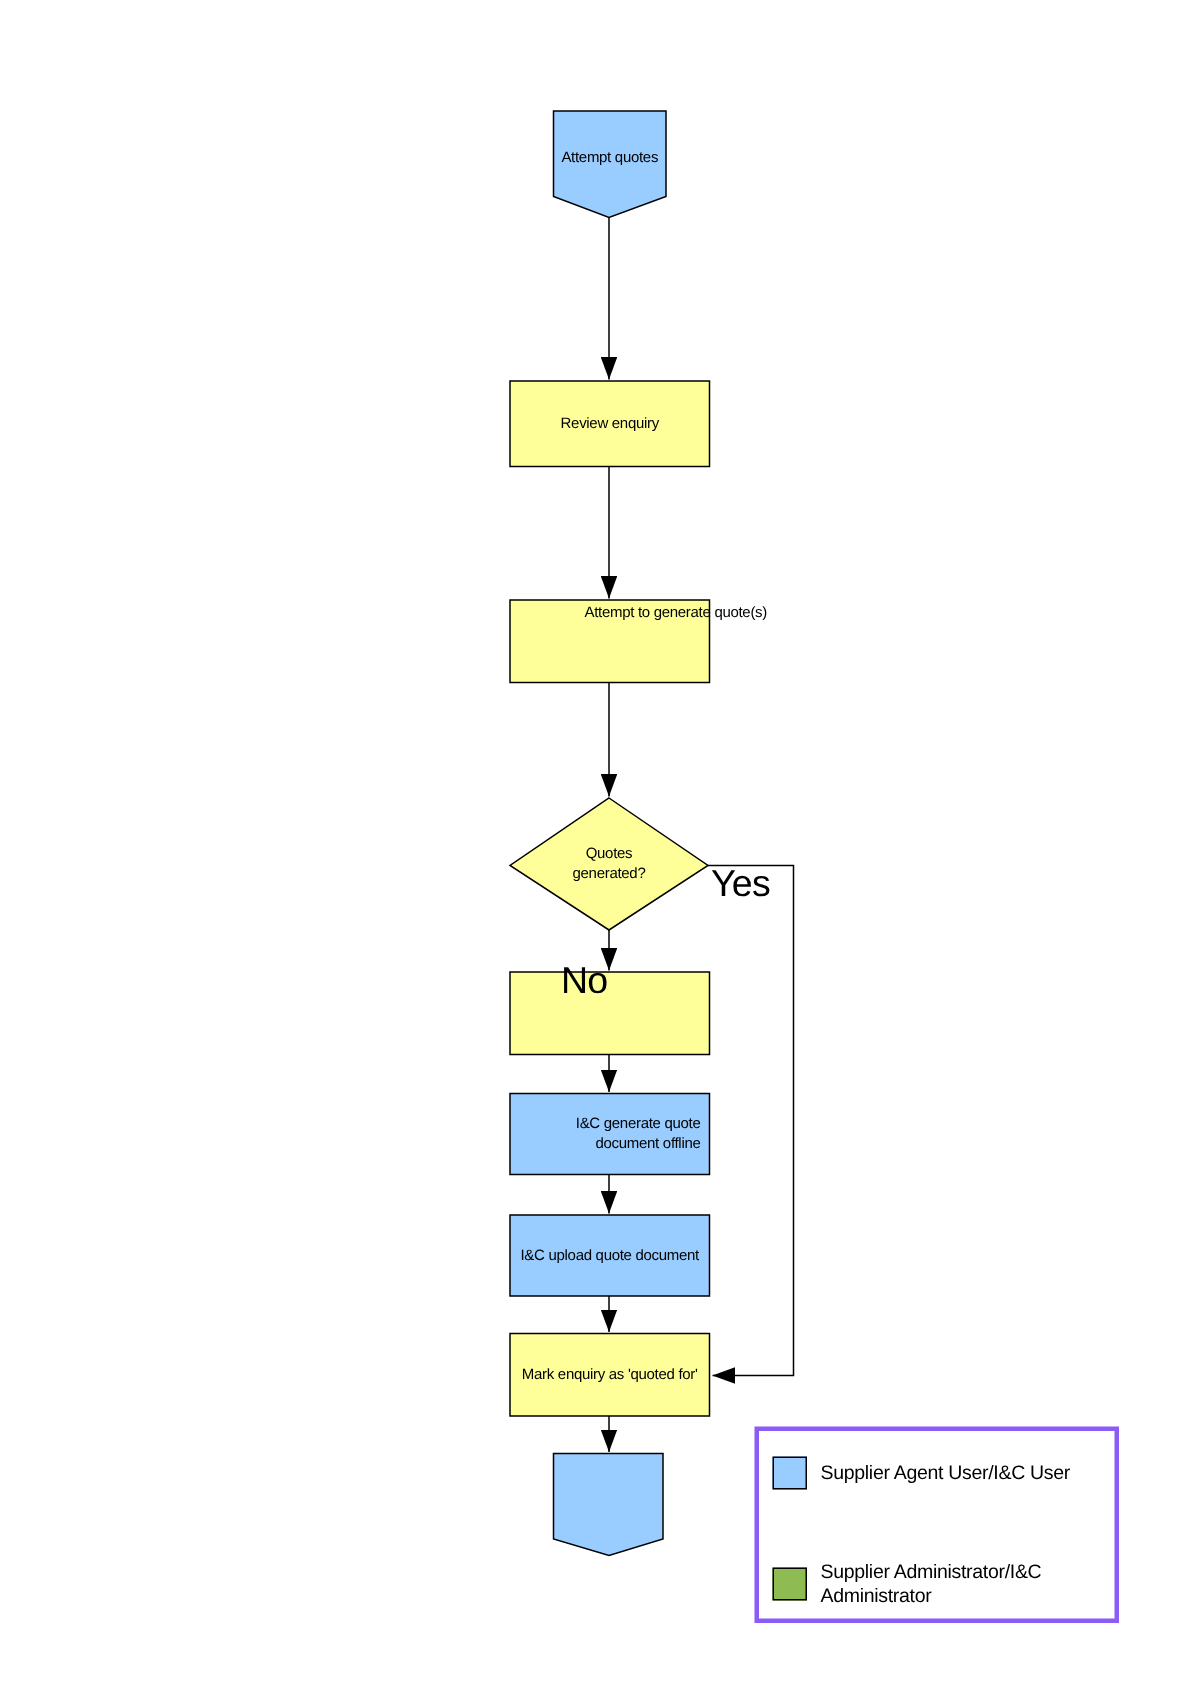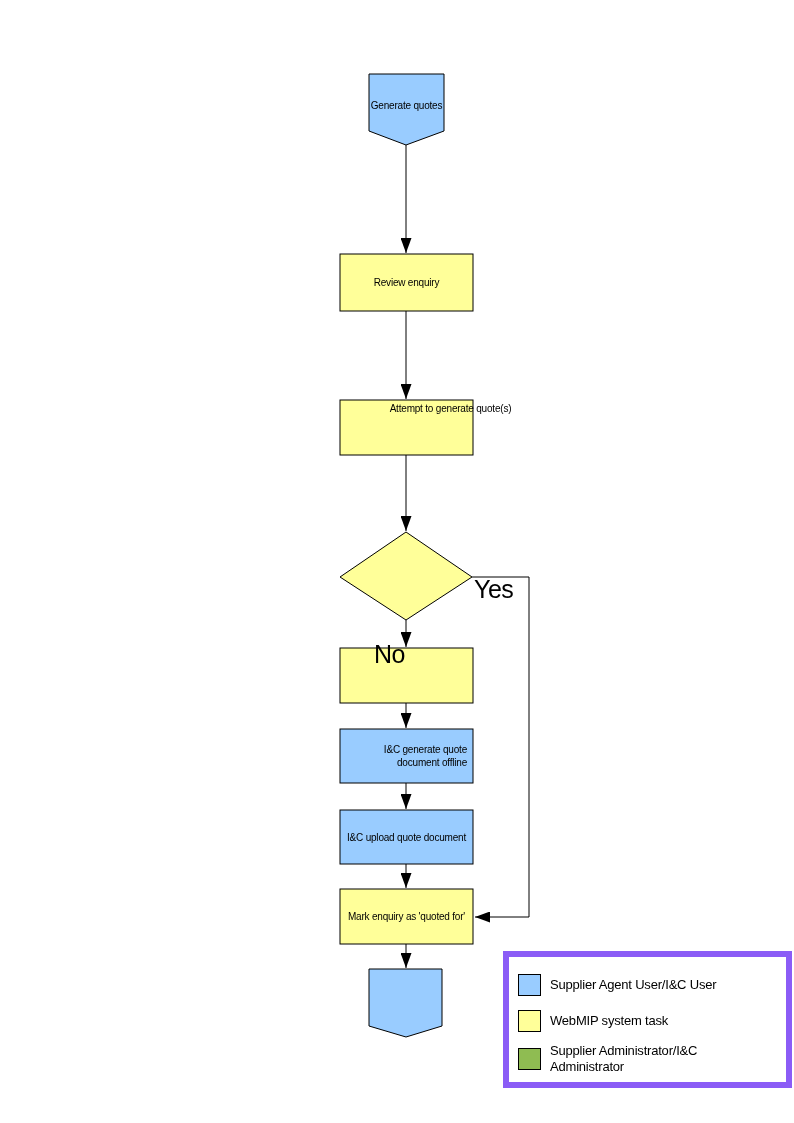--- a/index.html
+++ b/index.html
@@ -29,23 +29,22 @@
   .branch-label {
     position: absolute;
     font-size: 25px;
     line-height: 25px;
     letter-spacing: -0.5px;
   }
   .legend {
     position: absolute;
     left: 503px; top: 951px;
     width: 237px; height: 125px;
-    border: 6px solid #8b5cf6;
+    border: 3px solid #8b5cf6;
     background: #fff;
-    padding-left: 40px;
   }
   .legend-row {
     position: absolute;
     left: 9px;
     display: flex;
     align-items: center;
     gap: 9px;
   }
   .legend-swatch {
     width: 21px; height: 20px;
@@ -85,38 +84,35 @@
     <rect class="shape" x="340" y="254" width="133" height="57" fill="#FFFF99"></rect>
     <rect class="shape" x="340" y="400" width="133" height="55" fill="#FFFF99"></rect>
     <polygon class="shape" points="406,532 472,577 406,620 340,577" fill="#FFFF99"></polygon>
     <rect class="shape" x="340" y="648" width="133" height="55" fill="#FFFF99"></rect>
     <rect class="shape" x="340" y="729" width="133" height="54" fill="#99CCFF"></rect>
     <rect class="shape" x="340" y="810" width="133" height="54" fill="#99CCFF"></rect>
     <rect class="shape" x="340" y="889" width="133" height="55" fill="#FFFF99"></rect>
     <polygon class="shape" points="369,969 442,969 442,1026 406,1037 369,1026" fill="#99CCFF"></polygon>
   </svg>
 
-  <div class="node-label" style="left:369px; top:76px; width:75px; height:58px;">Generate quotes</div>
+  <div class="node-label" style="left:369px; top:76px; width:75px; height:58px;">Attempt quotes</div>
   <div class="node-label" style="left:340px; top:254px; width:133px; height:57px;">Review enquiry</div>
   <div class="node-label" style="left:340px; top:381px; width:133px; height:55px;padding-left:44px;">Attempt to generate quote(s)</div>
+  <div class="node-label" style="left:366px; top:532px; width:80px; height:88px;">Quotes generated?</div>
   <div class="node-label" style="left:346px; top:729px; width:121px; height:54px;text-align:right;">I&amp;C generate quote document offline</div>
   <div class="node-label" style="left:346px; top:810px; width:121px; height:54px;">I&amp;C upload quote document</div>
   <div class="node-label nowrap" style="left:340px; top:889px; width:133px; height:55px;">Mark enquiry as 'quoted for'</div>
 
   <div class="branch-label" style="left:474px; top:577px;">Yes</div>
   <div class="branch-label" style="left:374px; top:642px;">No</div>
 
   <div class="legend">
     <div class="legend-row" style="top:15px; height:26px;">
       <span class="legend-swatch" style="background-color: rgb(153, 204, 255);"></span>
       <span class="legend-label">Supplier Agent User/I&amp;C User</span>
     </div>
-    <div class="legend-row" style="top:51px; height:26px;">
-      <span class="legend-swatch" style="background-color: rgb(255, 255, 153);"></span>
-      <span class="legend-label">WebMIP system task</span>
-    </div>
     <div class="legend-row" style="top:84px; height:36px;">
       <span class="legend-swatch" style="background-color: rgb(143, 188, 82);"></span>
       <span class="legend-label">Supplier Administrator/I&amp;C Administrator</span>
     </div>
   </div>
 
 </div>
 
 </body></html>

